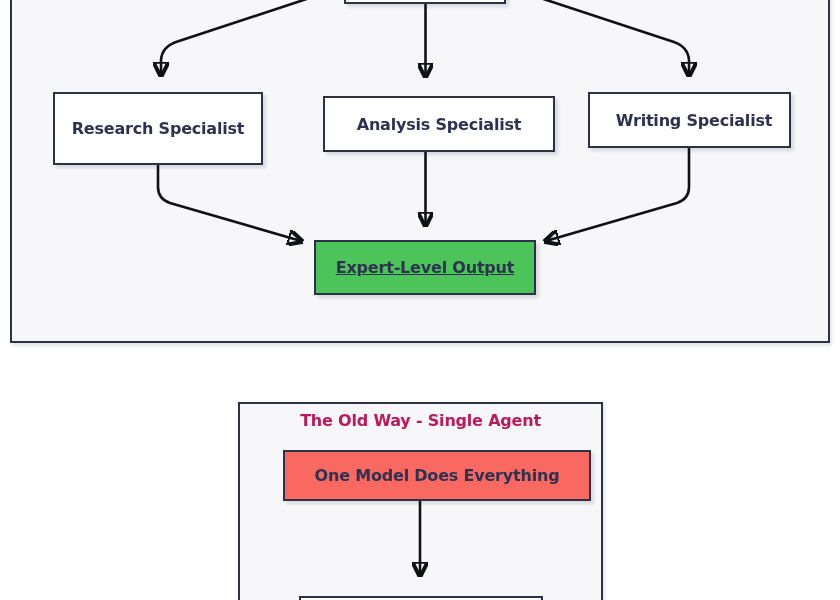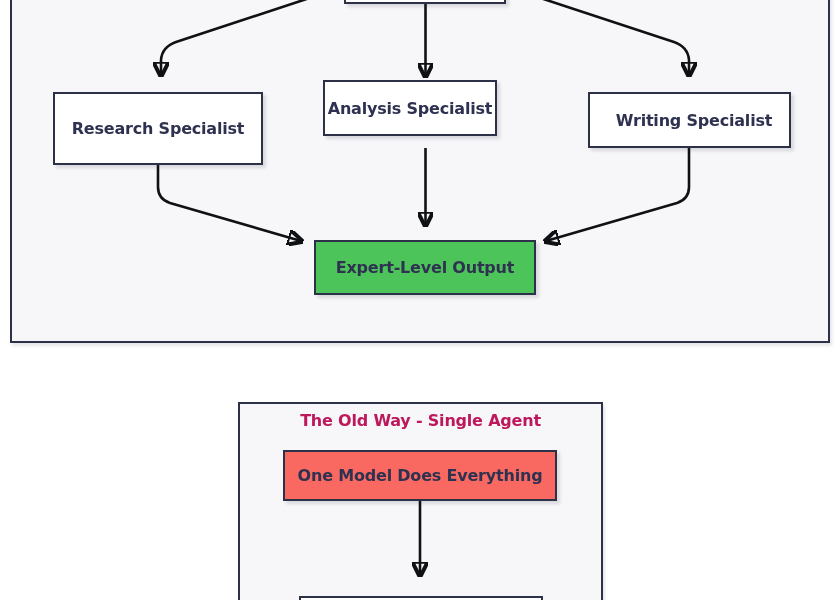--- a/index.html
+++ b/index.html
@@ -35,21 +35,21 @@
     box-shadow: 3px 3px 3px rgba(45,49,72,0.15);
     display: flex;
     align-items: center;
     justify-content: center;
     font-size: 16px;
     font-weight: 600;
     color: #2e3250;
     letter-spacing: -0.2px;
     white-space: nowrap;
   }
-  .node.success { background: #4dc45a; }
+  .node.success { background: #4dc45a; text-decoration: underline; }
   .node.danger  { background: #fa6961; }
 
   
   svg.edges {
     position: absolute;
     left: 0; top: -50px;
     width: 840px; height: 650px;
     pointer-events: none;
   }
   svg.edges path {
@@ -82,23 +82,23 @@
     <path d="M 158 148 L 158 187 Q 158 199 170 203 L 301 241" marker-end="url(#arrow)"></path>
     <path d="M 425.5 148 L 425.5 225" marker-end="url(#arrow)"></path>
     <path d="M 689 148 L 689 187 Q 689 199 677 203 L 546 241" marker-end="url(#arrow)"></path>
     <path d="M 420 501 L 420 575" marker-end="url(#arrow)"></path>
   </svg>
 
   <div class="node" style="left:344px; top:-40px; width:162px; height:44px;"></div>
 
   <div class="node" style="left:53px; top:92px; width:210px; height:73px;">Research Specialist</div>
 
-  <div class="node" style="left:323px; top:80px; width:174px; height:56px;">Analysis Specialist</div>
+  <div class="node" style="left:323px; top:96px; width:232px; height:56px;">Analysis Specialist</div>
 
   <div class="node" style="left:588px; top:92px; width:203px; height:56px;padding-left:9px;">Writing Specialist</div>
 
   <div class="node success" style="left:314px; top:240px; width:222px; height:55px;">Expert-Level Output</div>
 
-  <div class="node danger" style="left:283px; top:450px; width:274px; height:51px;">One Model Does Everything</div>
+  <div class="node danger" style="left:283px; top:450px; width:308px; height:51px;">One Model Does Everything</div>
 
   <div class="node" style="left:299px; top:596px; width:244px; height:40px; box-shadow:none;"></div>
 
 </div>
 
 </body></html>

